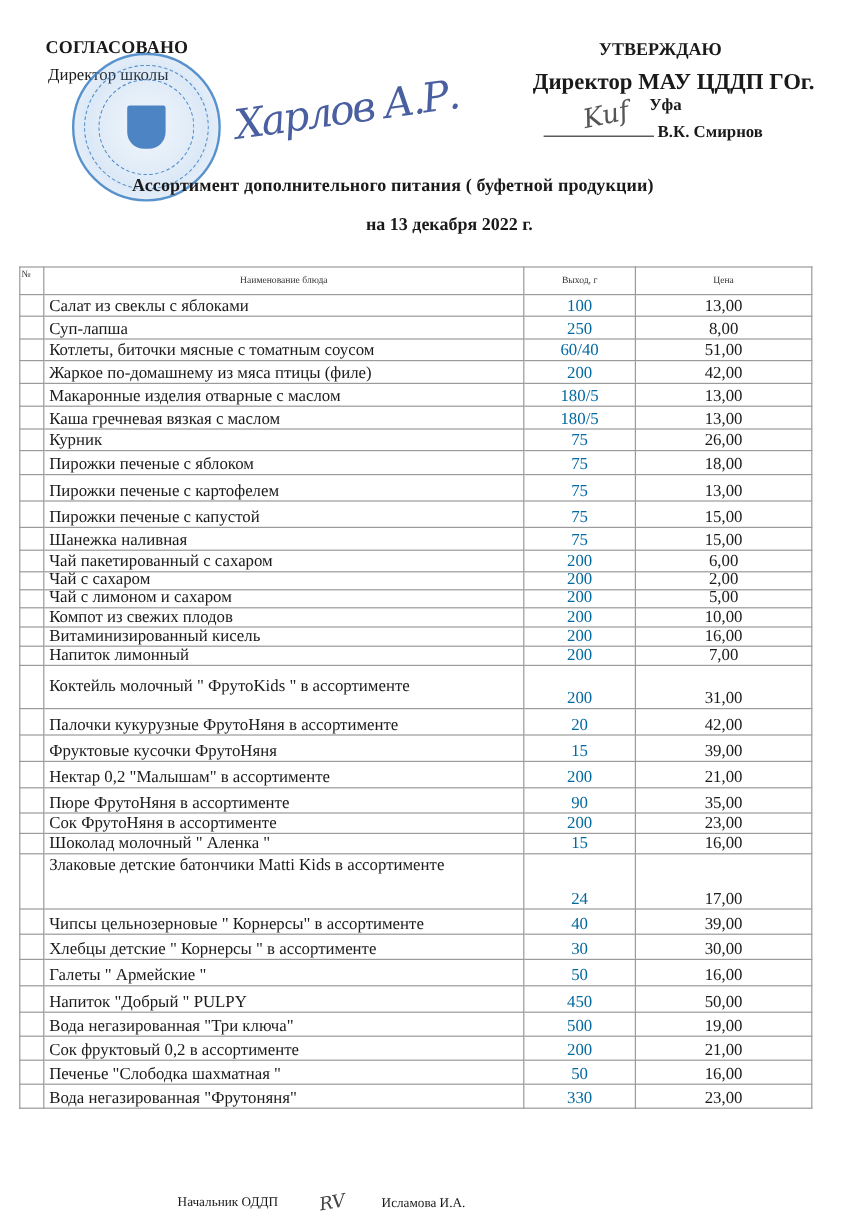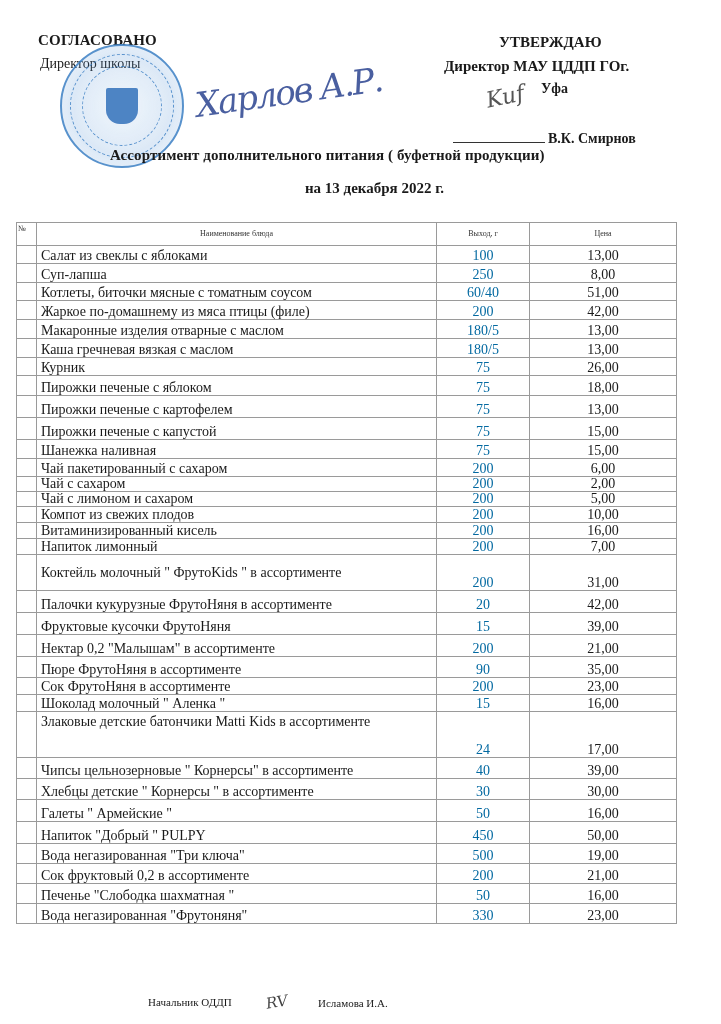--- a/index.html
+++ b/index.html
@@ -4,23 +4,23 @@
   <style>
     html, body { margin: 0; padding: 0; background: #ffffff; }
     body {
       width: 721px; height: 1024px; position: relative; overflow: hidden;
       font-family: "Liberation Serif", serif; color: #1a1a1a;
     }
     .abs { position: absolute; }
     .hdr-left-title { left: 38px; top: 32px; font-size: 15px; font-weight: bold; letter-spacing: 0.2px; }
     .hdr-left-sub { left: 40px; top: 56px; font-size: 14px; }
     .hdr-right-title { left: 499px; top: 34px; font-size: 15px; font-weight: bold; }
-    .hdr-right-line1 { left: 444px; top: 58px; font-size: 15px; font-weight: bold; }
+    .hdr-right-line1 { left: 444px; top: 58px; font-size: 19px; font-weight: bold; }
     .hdr-right-line2 { left: 541px; top: 81px; font-size: 14px; font-weight: bold; }
-    .hdr-right-line3 { left: 453px; top: 103px; font-size: 14px; font-weight: bold; margin-top: 28px; }
+    .hdr-right-line3 { left: 453px; top: 103px; font-size: 14px; font-weight: bold; }
     .hdr-right-line3 .blank { display: inline-block; width: 92px; border-bottom: 1px solid #333; margin-right: 3px; vertical-align: baseline; }
     .doc-title { left: 110px; top: 147px; width: 560px; font-size: 15px; font-weight: bold; letter-spacing: 0.1px; }
     .doc-date { left: 0; width: 721px; top: 180px; font-size: 15px; font-weight: bold; text-align: center; padding-left: 28px; box-sizing: border-box; }
 
     .stamp {
       left: 60px; top: 44px; width: 124px; height: 124px; border-radius: 50%;
       border: 2px solid #3b7fc4; box-sizing: border-box; opacity: 0.85;
       background: radial-gradient(circle, rgba(90,150,215,0.10) 0%, rgba(90,150,215,0.25) 60%, rgba(90,150,215,0.05) 100%);
     }
     .stamp .ring { position: absolute; border-radius: 50%; border: 1px dashed #3b7fc4; }

